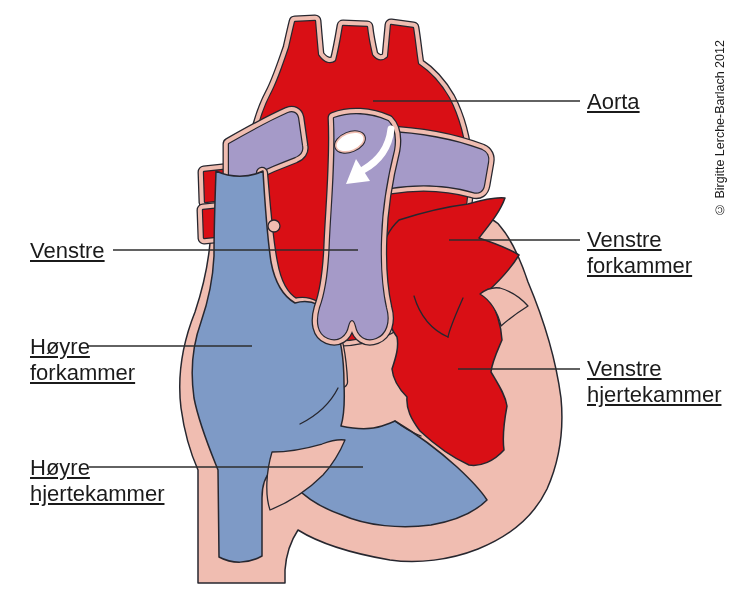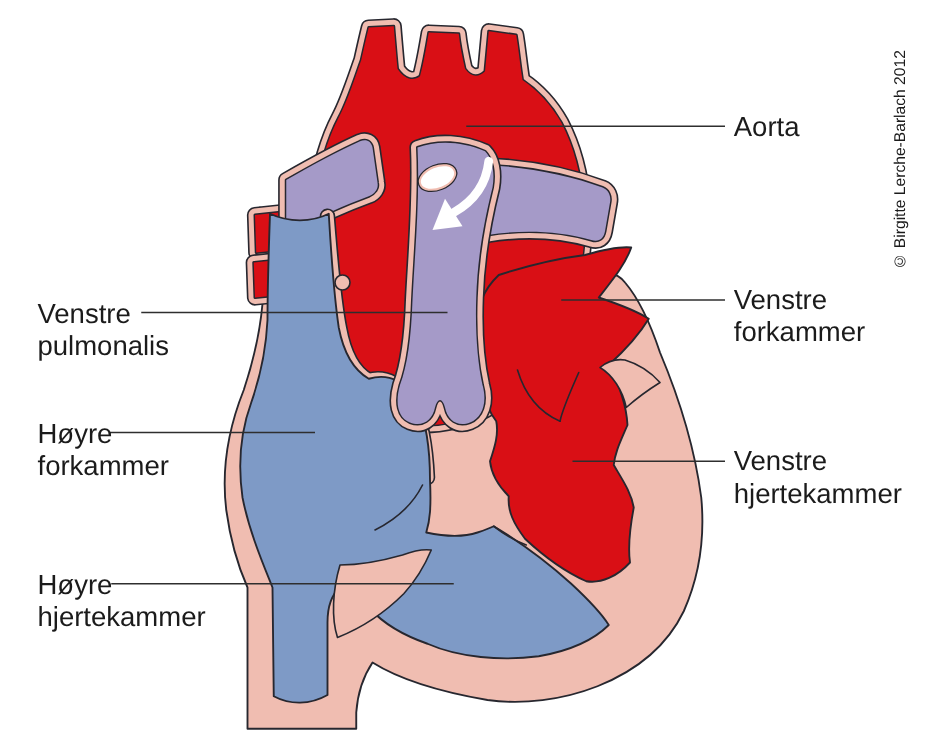--- a/index.html
+++ b/index.html
@@ -23,21 +23,21 @@
   .pink-wedge{fill:var(--wall_pink);stroke:var(--outline);stroke-width:1.3;stroke-linejoin:round;}
   .thin{fill:none;stroke:var(--outline);stroke-width:1.3;stroke-linecap:round;}
   .hole-out{fill:none;stroke:var(--outline);stroke-width:5.2;}
   .hole-pink{fill:none;stroke:var(--wall_pink);stroke-width:3.2;}
   .hole-fill{fill:#ffffff;stroke:none;}
   .arrow-shaft{fill:none;stroke:#ffffff;stroke-width:7;stroke-linecap:round;}
   .arrow-head{fill:#ffffff;stroke:none;}
   .leader{stroke:var(--leader_line);stroke-width:1.3;}
 
   .lbl{position:absolute;font-size:22px;line-height:1.2;color:var(--label_text);white-space:nowrap;}
-  .lbl span{display:block;}
+  .lbl span{display:block;text-decoration:underline;}
   .credit{position:absolute;left:713px;top:14px;height:202px;width:22px;
           font-size:12.5px;color:var(--label_text);
           writing-mode:vertical-rl;transform:rotate(180deg);text-align:left;}
 </style>
 </head>
 <body>
 
 <div class="stage">
 
   <svg width="750" height="592" viewBox="0 0 750 592">
@@ -137,21 +137,20 @@
       <line class="leader" x1="89" y1="467" x2="363" y2="467"></line>
     </g>
   </svg>
 
   <div class="lbl" style="left:587px;top:89px">
     <span>Aorta</span>
   </div>
 
   <div class="lbl" style="left:30px;top:238px">
     <span>Venstre</span>
-    <span>pulmonalis</span>
   </div>
 
   <div class="lbl" style="left:30px;top:334px">
     <span>Høyre</span>
     <span>forkammer</span>
   </div>
 
   <div class="lbl" style="left:30px;top:455px">
     <span>Høyre</span>
     <span>hjertekammer</span>

